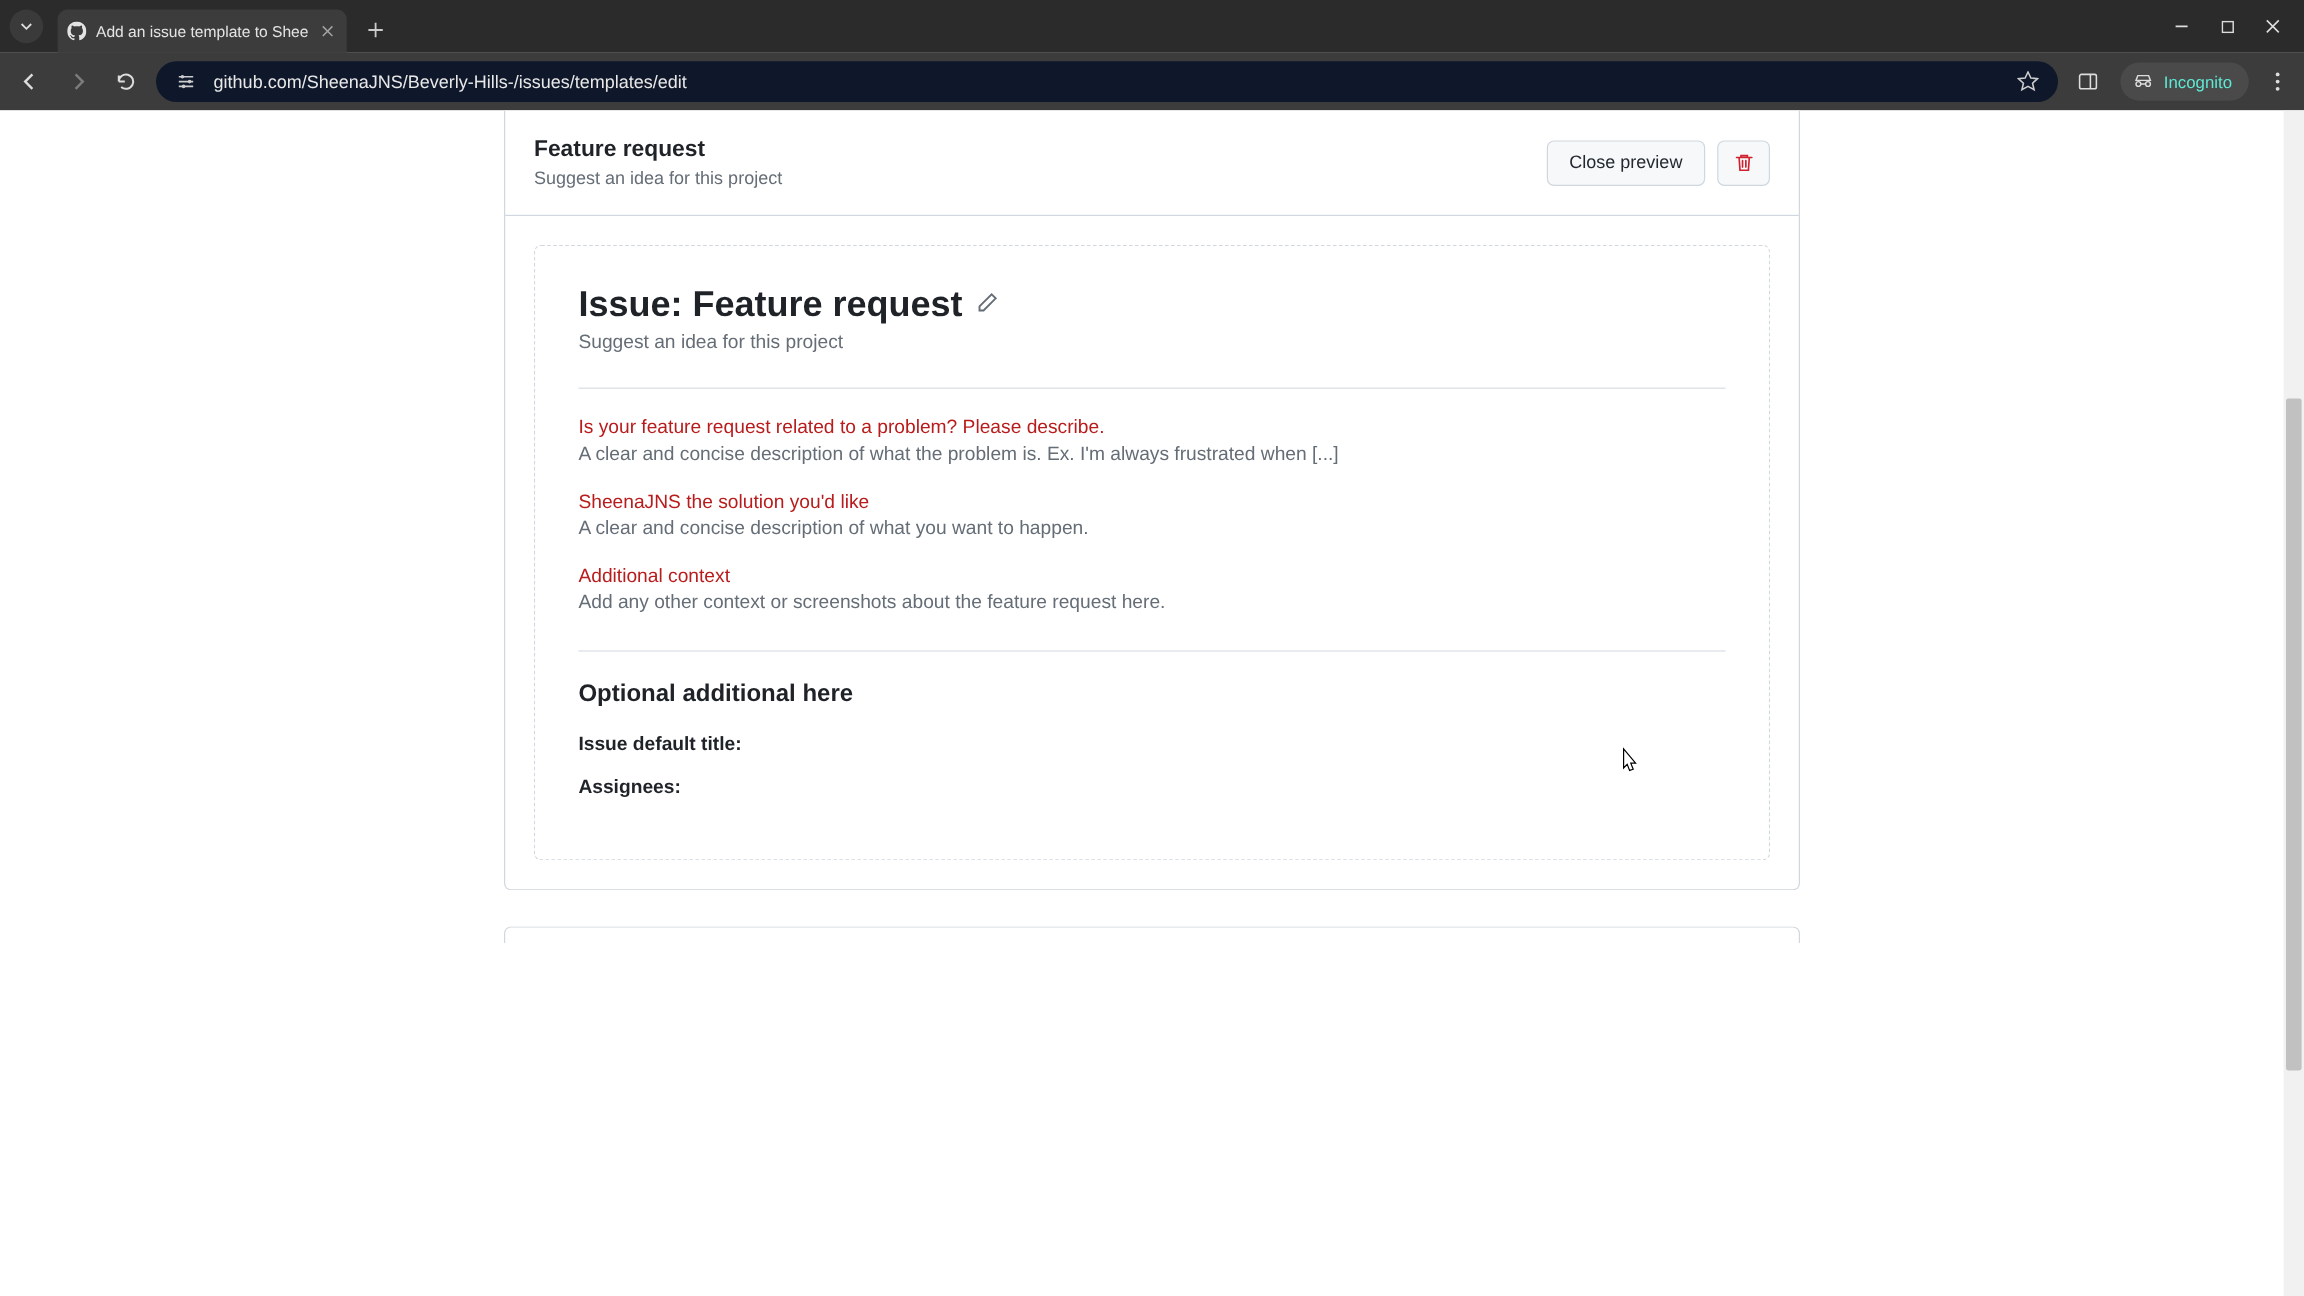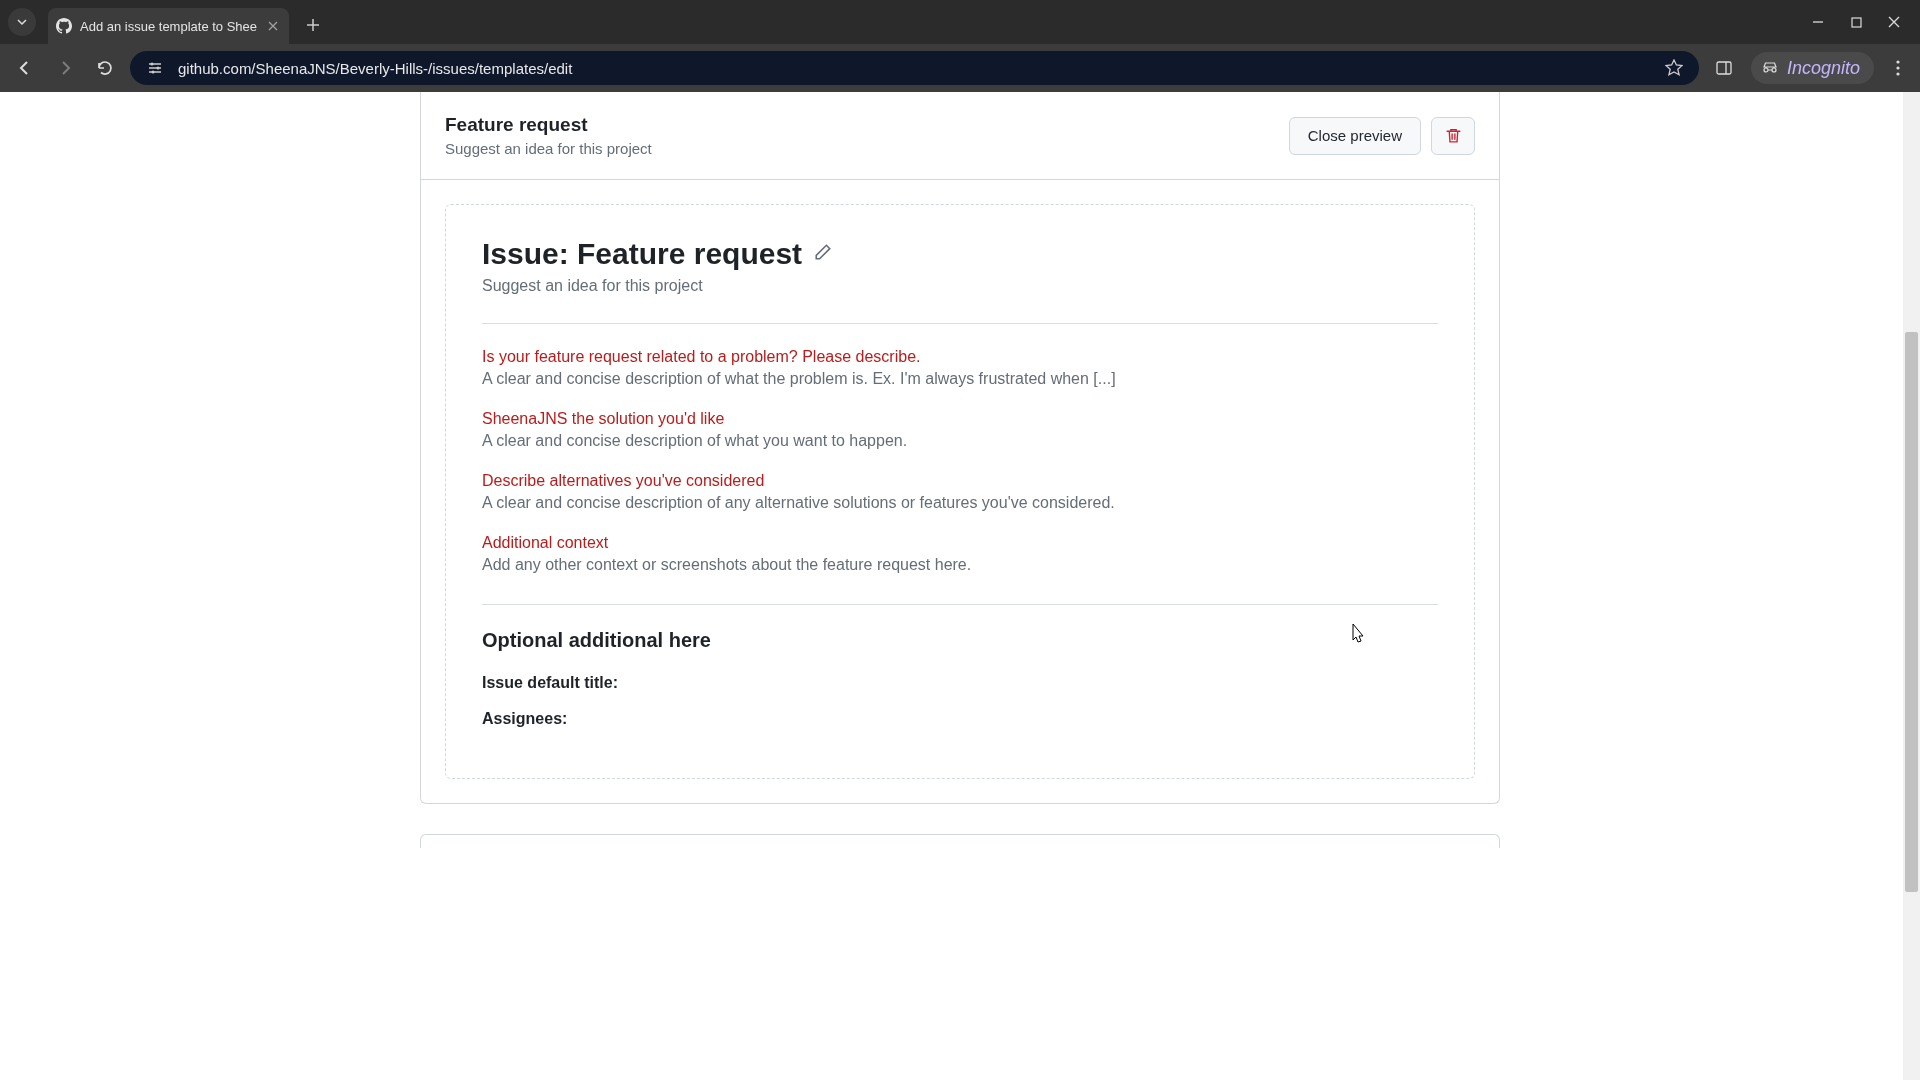--- a/index.html
+++ b/index.html
@@ -85,23 +85,22 @@
   .omnibox .url { flex:1; white-space:nowrap; overflow:hidden; }
   .omnibox .star { width:22px; height:22px; display:flex; align-items:center; justify-content:center; color:#ccc;}
   .toolbar-right { display:flex; align-items:center; gap:12px; }
   .incognito-chip {
     height: 32px;
     background: #4a4a4a;
     border-radius: 16px;
     display:flex; align-items:center;
     padding: 0 14px 0 10px;
     gap:8px;
-    color:#c4b5fd;
-    font-size:18px;
-    font-style:italic;
+    color:#5eead4;
+    font-size:14px;
   }
   .kebab { width:24px; height:24px; display:flex; align-items:center; justify-content:center; color:#ddd;}
 
   
   .viewport {
     height: calc(1080px - 44px - 48px);
     position: relative;
     background: #fff;
     overflow: hidden;
   }
@@ -331,24 +330,20 @@
 
           <div class="section">
             <div class="heading">Is your feature request related to a problem? Please describe.</div>
             <div class="desc">A clear and concise description of what the problem is. Ex. I'm always frustrated when [...]</div>
           </div>
           <div class="section">
             <div class="heading">SheenaJNS the solution you'd like</div>
             <div class="desc">A clear and concise description of what you want to happen.</div>
           </div>
           <div class="section">
-            <div class="heading">Describe alternatives you've considered</div>
-            <div class="desc">A clear and concise description of any alternative solutions or features you've considered.</div>
-          </div>
-          <div class="section">
             <div class="heading">Additional context</div>
             <div class="desc">Add any other context or screenshots about the feature request here.</div>
           </div>
 
           <hr class="hr" style="margin-top:30px;">
           <div class="optional-title" style="margin-top:0;">Optional additional here</div>
           <div class="meta-row">Issue default title:</div>
           <div class="meta-row">Assignees:</div>
         </div>
       </div>

